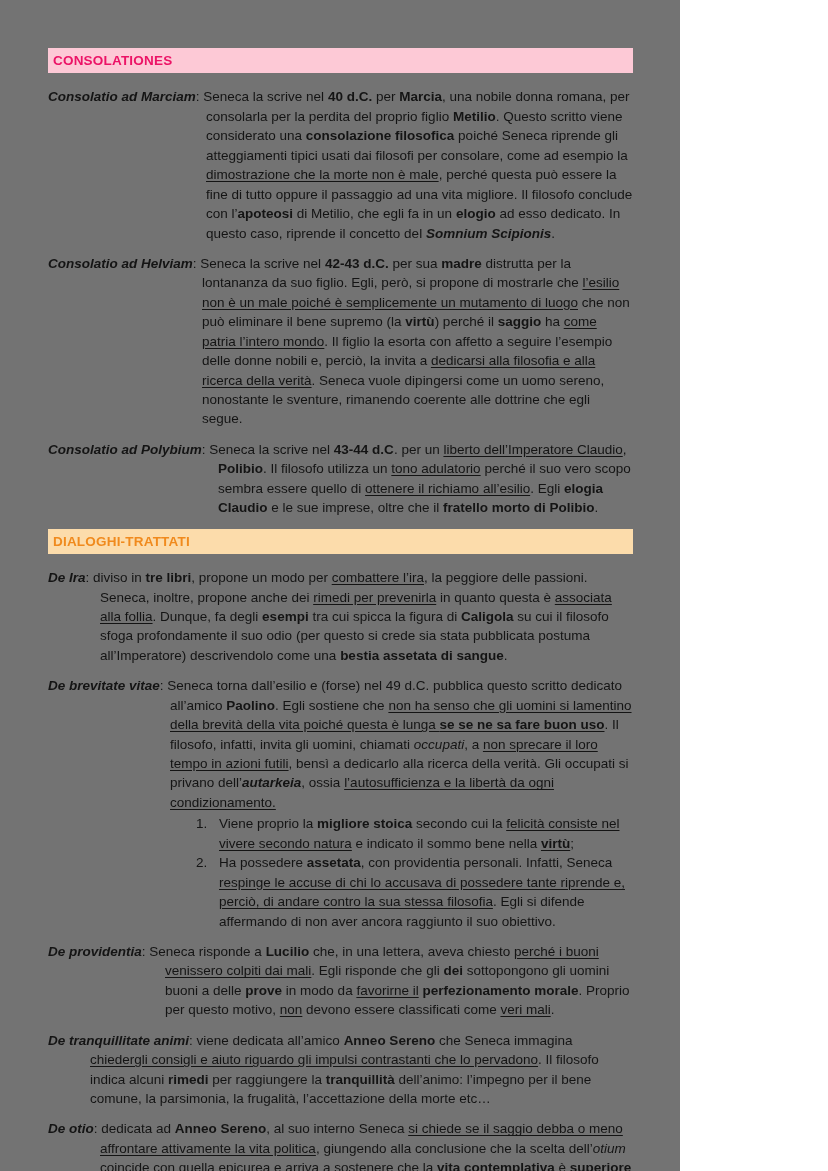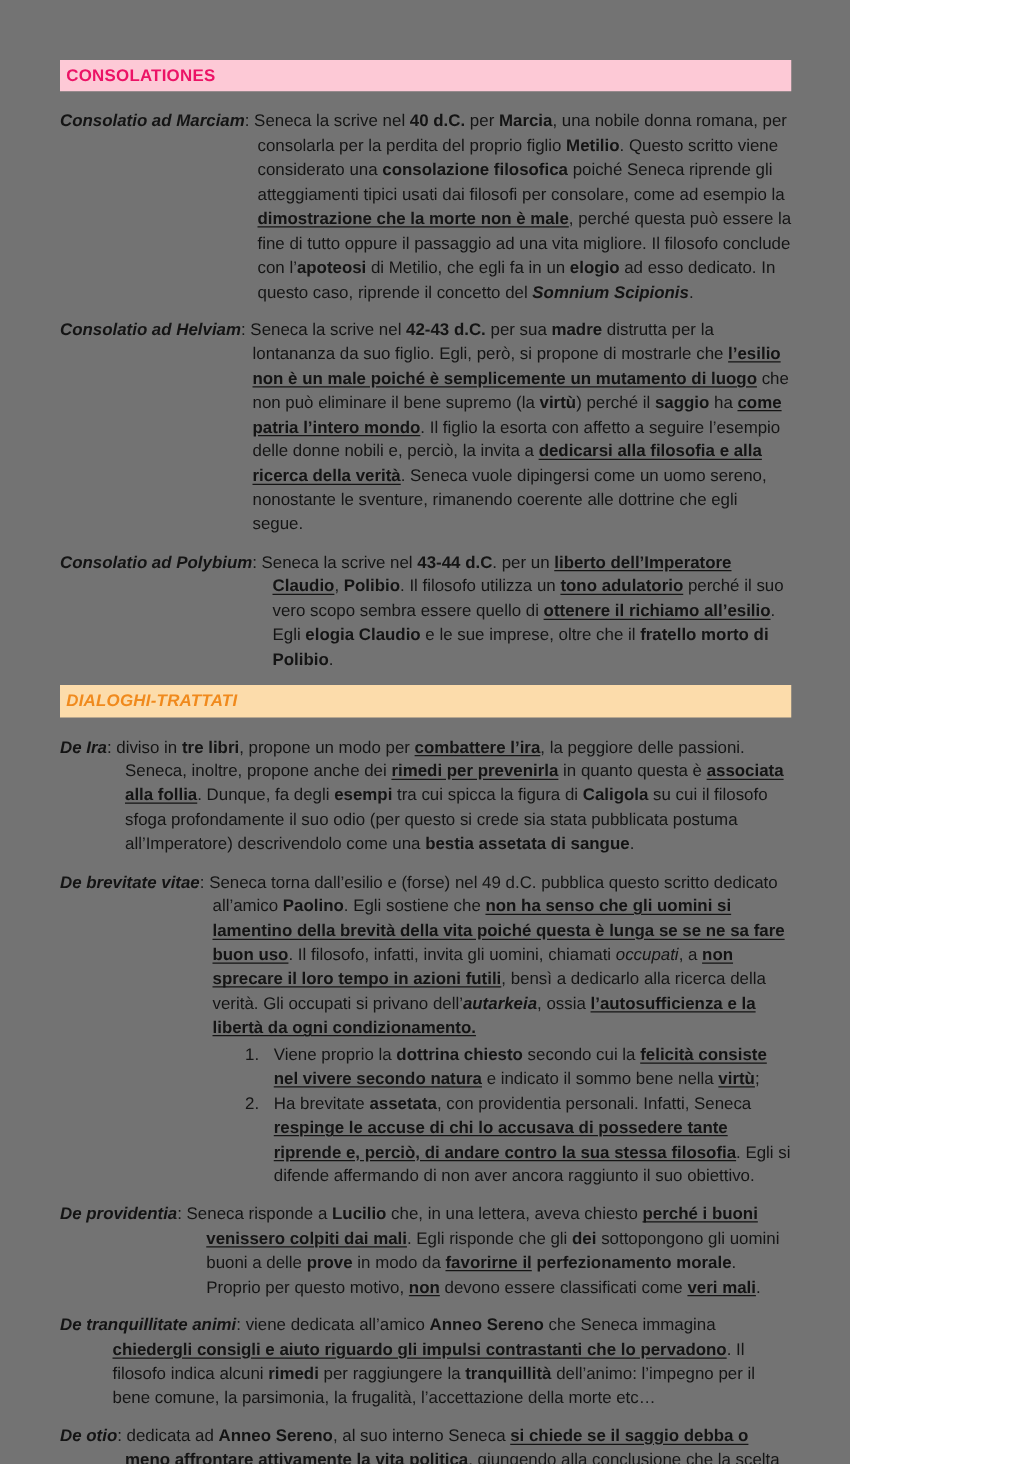--- a/index.html
+++ b/index.html
@@ -21,60 +21,60 @@
     line-height: 1.44;
     text-align: left;
   }
   .section-header {
     font-weight: bold;
     font-size: 13.5px;
     padding: 3px 6px 3px 5px;
     margin: 0 0 14px 0;
     letter-spacing: 0.2px;
   }
-  .section-header.spaced { margin-top: 8px; font-style: italic; }
+  .section-header.spaced { margin-top: 8px; }
   .entry {
     margin: 0 0 11px 0;
     white-space: normal;
   }
   .num-list {
     margin: -9px 0 11px 0;
   }
   .num-item {
     display: flex;
     align-items: flex-start;
   }
   .num-item .num {
     flex: 0 0 23px;
     width: 23px;
   }
   .num-item .num-body { flex: 1 1 auto; }
   .b { font-weight: bold; }
   .i { font-style: italic; }
-  .u { text-decoration: underline; text-underline-offset: 2px; font-weight: bold; }
+  .u { text-decoration: underline; text-underline-offset: 2px; }
 </style>
 </head>
 <body>
 
 <div class="page">
   <div class="doc" id="doc-content">
       <div class="section-header" style="background-color: rgb(253, 201, 214); color: rgb(236, 19, 102);">CONSOLATIONES</div>
       <div class="entry" style="padding-left: 158px; text-indent: -158px;"><span class="b i">Consolatio ad Marciam</span><span>: Seneca la scrive nel </span><span class="b">40 d.C.</span><span> per </span><span class="b">Marcia</span><span>, una nobile donna romana, per consolarla per la perdita del proprio figlio </span><span class="b">Metilio</span><span>. Questo scritto viene considerato una </span><span class="b">consolazione filosofica</span><span> poiché Seneca riprende gli atteggiamenti tipici usati dai filosofi per consolare, come ad esempio la </span><span class="u">dimostrazione che la morte non è male</span><span>, perché questa può essere la fine di tutto oppure il passaggio ad una vita migliore. Il filosofo conclude con l’</span><span class="b">apoteosi</span><span> di Metilio, che egli fa in un </span><span class="b">elogio</span><span> ad esso dedicato. In questo caso, riprende il concetto del </span><span class="b i">Somnium Scipionis</span><span>.</span></div>
       <div class="entry" style="padding-left: 154px; text-indent: -154px;"><span class="b i">Consolatio ad Helviam</span><span>: Seneca la scrive nel </span><span class="b">42-43 d.C.</span><span> per sua </span><span class="b">madre</span><span> distrutta per la lontananza da suo figlio. Egli, però, si propone di mostrarle che </span><span class="u">l’esilio non è un male poiché è semplicemente un mutamento di luogo</span><span> che non può eliminare il bene supremo (la </span><span class="b">virtù</span><span>) perché il </span><span class="b">saggio</span><span> ha </span><span class="u">come patria l’intero mondo</span><span>. Il figlio la esorta con affetto a seguire l’esempio delle donne nobili e, perciò, la invita a </span><span class="u">dedicarsi alla filosofia e alla ricerca della verità</span><span>. Seneca vuole dipingersi come un uomo sereno, nonostante le sventure, rimanendo coerente alle dottrine che egli segue.</span></div>
       <div class="entry" style="padding-left: 170px; text-indent: -170px;"><span class="b i">Consolatio ad Polybium</span><span>: Seneca la scrive nel </span><span class="b">43-44 d.C</span><span>. per un </span><span class="u">liberto dell’Imperatore Claudio</span><span>, </span><span class="b">Polibio</span><span>. Il filosofo utilizza un </span><span class="u">tono adulatorio</span><span> perché il suo vero scopo sembra essere quello di </span><span class="u">ottenere il richiamo all’esilio</span><span>. Egli </span><span class="b">elogia Claudio</span><span> e le sue imprese, oltre che il </span><span class="b">fratello morto di Polibio</span><span>.</span></div>
       <div class="section-header spaced" style="background-color: rgb(252, 220, 171); color: rgb(240, 138, 29);">DIALOGHI-TRATTATI</div>
       <div class="entry" style="padding-left: 52px; text-indent: -52px;"><span class="b i">De Ira</span><span>: diviso in </span><span class="b">tre libri</span><span>, propone un modo per </span><span class="u">combattere l’ira</span><span>, la peggiore delle passioni. Seneca, inoltre, propone anche dei </span><span class="u">rimedi per prevenirla</span><span> in quanto questa è </span><span class="u">associata alla follia</span><span>. Dunque, fa degli </span><span class="b">esempi</span><span> tra cui spicca la figura di </span><span class="b">Caligola</span><span> su cui il filosofo sfoga profondamente il suo odio (per questo si crede sia stata pubblicata postuma all’Imperatore) descrivendolo come una </span><span class="b">bestia assetata di sangue</span><span>.</span></div>
       <div class="entry" style="padding-left: 122px; text-indent: -122px;"><span class="b i">De brevitate vitae</span><span>: Seneca torna dall’esilio e (forse) nel 49 d.C. pubblica questo scritto dedicato all’amico </span><span class="b">Paolino</span><span>. Egli sostiene che </span><span class="u">non ha senso che gli uomini si lamentino della brevità della vita poiché questa è lunga </span><span class="b u">se se ne sa fare buon uso</span><span>. Il filosofo, infatti, invita gli uomini, chiamati </span><span class="i">occupati</span><span>, a </span><span class="u">non sprecare il loro tempo in azioni futili</span><span>, bensì a dedicarlo alla ricerca della verità. Gli occupati si privano dell’</span><span class="b i">autarkeia</span><span>, ossia </span><span class="u">l’autosufficienza e la libertà da ogni condizionamento.</span></div>
       <div class="num-list" style="margin-left: 148px;">
         <div class="num-item">
           <span class="num">1.</span>
-          <div class="num-body"><span>Viene proprio la </span><span class="b">dottrina chiesto</span><span> secondo cui la </span><span class="u">felicità consiste nel vivere secondo natura</span><span> e indicato il sommo bene nella </span><span class="b u">virtù</span><span>;</span></div>
+          <div class="num-body"><span>Viene proprio la </span><span class="b">migliore stoica</span><span> secondo cui la </span><span class="u">felicità consiste nel vivere secondo natura</span><span> e indicato il sommo bene nella </span><span class="b u">virtù</span><span>;</span></div>
         </div>
         <div class="num-item">
           <span class="num">2.</span>
-          <div class="num-body"><span>Ha brevitate </span><span class="b">assetata</span><span>, con providentia personali. Infatti, Seneca </span><span class="u">respinge le accuse di chi lo accusava di possedere tante riprende e, perciò, di andare contro la sua stessa filosofia</span><span>. Egli si difende affermando di non aver ancora raggiunto il suo obiettivo.</span></div>
+          <div class="num-body"><span>Ha possedere </span><span class="b">assetata</span><span>, con providentia personali. Infatti, Seneca </span><span class="u">respinge le accuse di chi lo accusava di possedere tante riprende e, perciò, di andare contro la sua stessa filosofia</span><span>. Egli si difende affermando di non aver ancora raggiunto il suo obiettivo.</span></div>
         </div>
       </div>
       <div class="entry" style="padding-left: 117px; text-indent: -117px;"><span class="b i">De providentia</span><span>: Seneca risponde a </span><span class="b">Lucilio</span><span> che, in una lettera, aveva chiesto </span><span class="u">perché i buoni venissero colpiti dai mali</span><span>. Egli risponde che gli </span><span class="b">dei</span><span> sottopongono gli uomini buoni a delle </span><span class="b">prove</span><span> in modo da </span><span class="u">favorirne il</span><span> </span><span class="b">perfezionamento morale</span><span>. Proprio per questo motivo, </span><span class="u">non</span><span> devono essere classificati come </span><span class="u">veri mali</span><span>.</span></div>
       <div class="entry" style="padding-left: 42px; text-indent: -42px;"><span class="b i">De tranquillitate animi</span><span>: viene dedicata all’amico </span><span class="b">Anneo Sereno</span><span> che Seneca immagina </span><span class="u">chiedergli consigli e aiuto riguardo gli impulsi contrastanti che lo pervadono</span><span>. Il filosofo indica alcuni </span><span class="b">rimedi</span><span> per raggiungere la </span><span class="b">tranquillità</span><span> dell’animo: l’impegno per il bene comune, la parsimonia, la frugalità, l’accettazione della morte etc…</span></div>
       <div class="entry" style="padding-left: 52px; text-indent: -52px;"><span class="b i">De otio</span><span>: dedicata ad </span><span class="b">Anneo Sereno</span><span>, al suo interno Seneca </span><span class="u">si chiede se il saggio debba o meno affrontare attivamente la vita politica</span><span>, giungendo alla conclusione che la scelta dell’</span><span class="i">otium</span><span> coincide con quella epicurea e arriva a sostenere che la </span><span class="b">vita contemplativa</span><span> è </span><span class="b">superiore</span><span> a quella </span><span class="b">attiva</span><span>.</span></div>
     </div>
 </div>
 
 </body></html>

